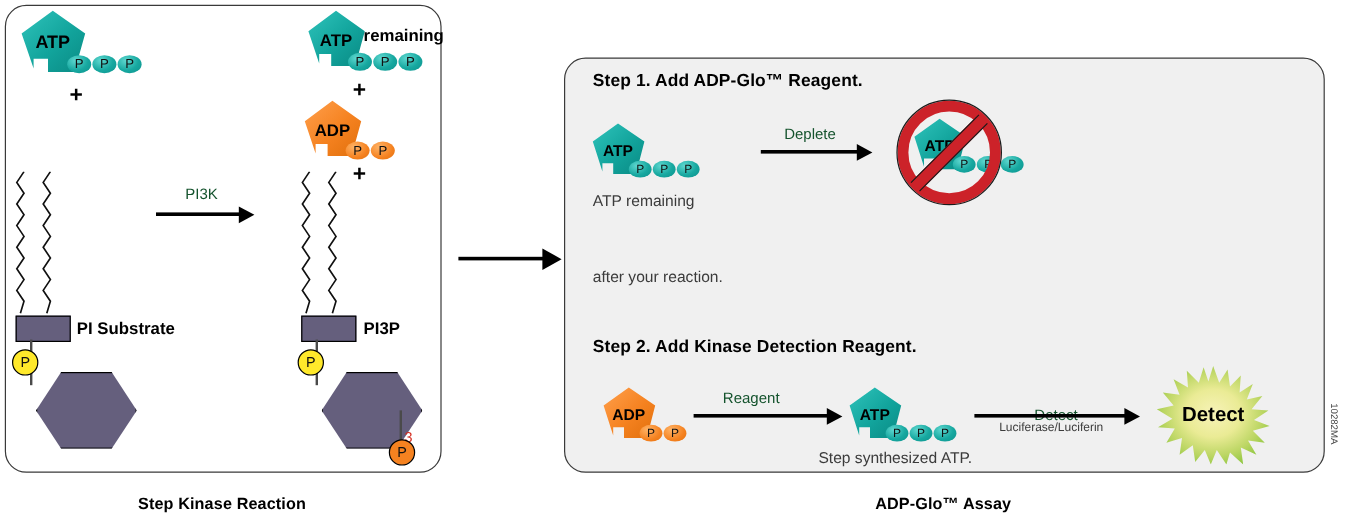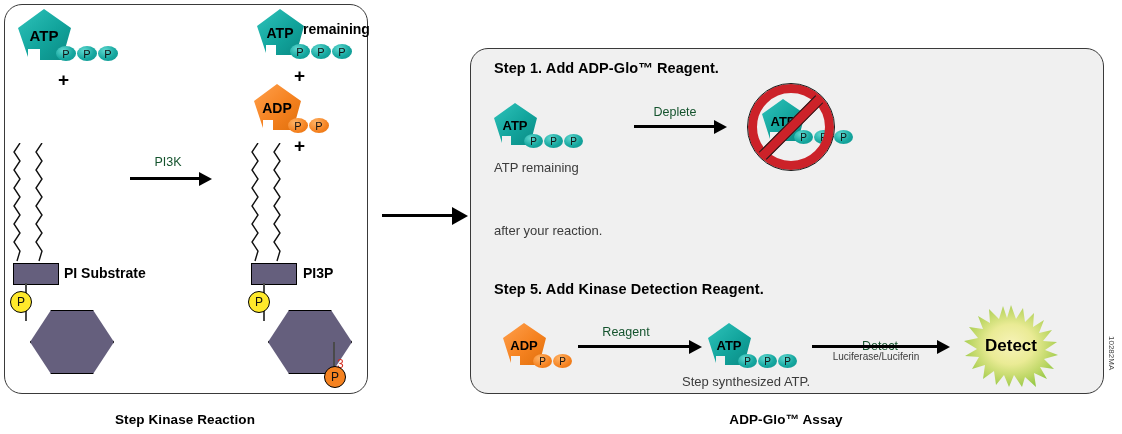--- a/index.html
+++ b/index.html
@@ -214,21 +214,21 @@
   <div class="lbl" style="font-size:13px;padding-bottom:7px;">ATP</div>
 </div>
 <div class="pchain" style="left:794px;top:130px;gap:1px;">
   <div class="pbead teal" style="width:19px;height:14px;font-size:10px;">P</div>
   <div class="pbead teal" style="width:19px;height:14px;font-size:10px;">P</div>
   <div class="pbead teal" style="width:19px;height:14px;font-size:10px;">P</div>
 </div>
 <div class="prohibit" style="left:748px;top:84px;width:86px;height:86px;"></div>
 <div class="prohibit-slash" style="left:751px;top:122px;width:80px;height:9px;transform:rotate(-45deg);"></div>
 
-<div class="abs step-title" style="left:494px;top:281px;">Step 5. Add Kinase Detection Reagent.</div>
+<div class="abs step-title" style="left:494px;top:281px;">Step 2. Add Kinase Detection Reagent.</div>
 
 <div class="nuc" style="left:501px;top:322px;width:46px;height:46px;">
   <svg class="body" viewBox="0 0 46 46">
     <defs>
         <linearGradient id="orgG2" x1="0" y1="0" x2="1" y2="1">
       <stop offset="0%" stop-color="#ffa04d"></stop>
           <stop offset="55%" stop-color="#f58220"></stop>
       <stop offset="100%" stop-color="#e06f0c"></stop>
         </linearGradient>
       </defs>

